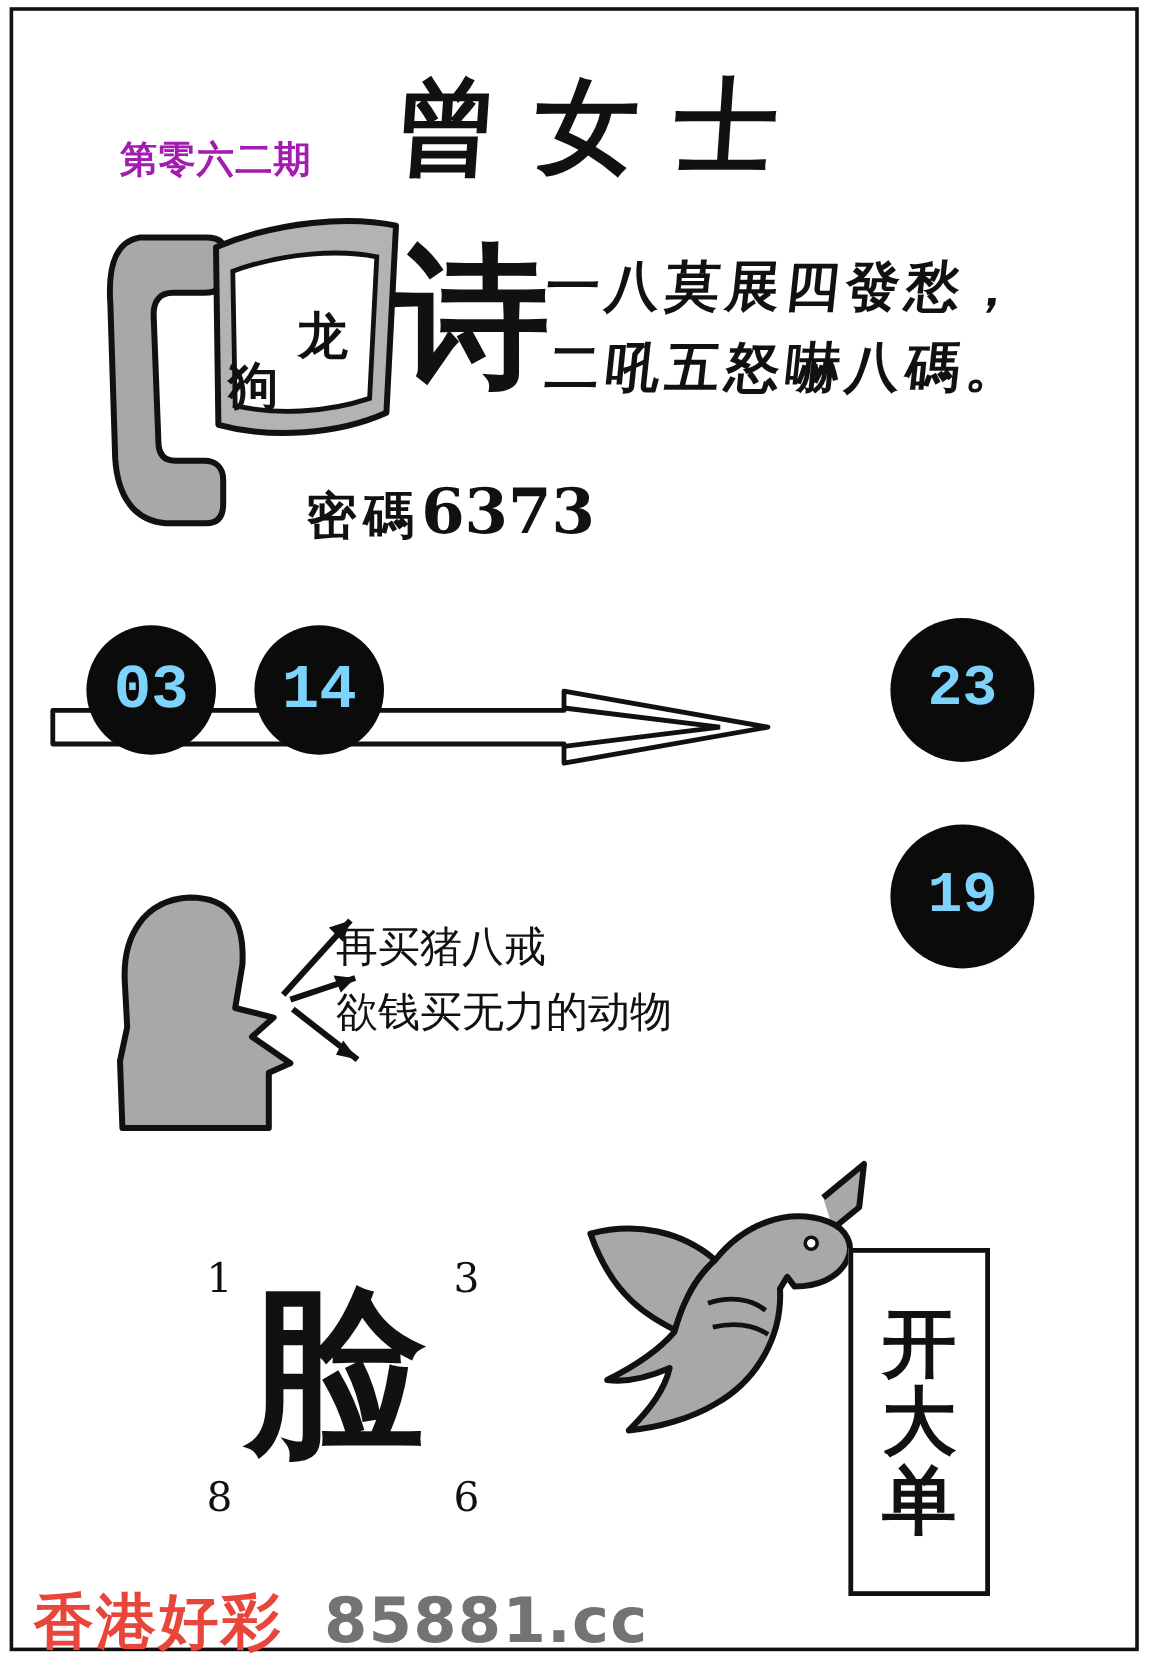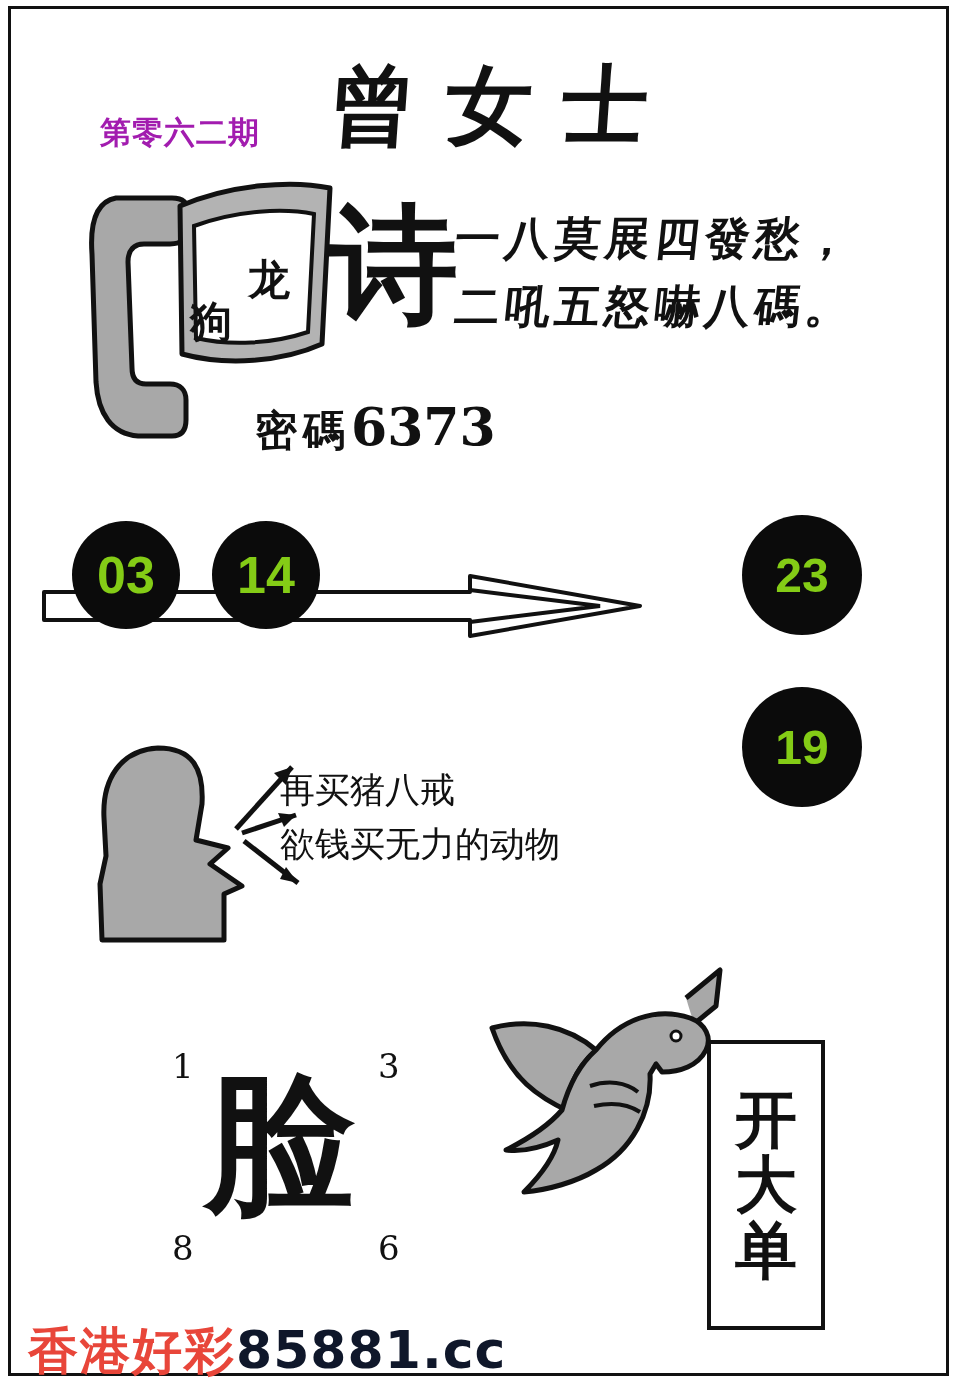--- a/index.html
+++ b/index.html
@@ -117,25 +117,25 @@
     color: #111;
     white-space: nowrap;
   }
   .password .pw-label { letter-spacing: 6px; font-size: 42px; }
 
   
   .ball {
     position: absolute;
     border-radius: 50%;
     background: #0b0b0b;
-    color: #84cc16;
+    color: #7dd3fc;
     display: flex;
     align-items: center;
     justify-content: center;
-    font-family: Liberation Sans, sans-serif;
+    font-family: Liberation Mono, monospace;
     font-weight: bold;
     text-align: right;
   }
   .ball.row {
     width: 108px;
     height: 108px;
     font-size: 52px;
     top: 521px;
   }
   #ball-1 { left: 72px; }
@@ -244,33 +244,34 @@
     line-height: 1.02;
   }
 
   
   .footer {
     position: absolute;
     left: 28px;
     top: 1318px;
     display: flex;
     align-items: baseline;
+    gap: 34px;
   }
   .footer-brand {
     font-family: "DejaVu Serif", serif;
     font-size: 50px;
     font-weight: bold;
     color: #e8463a;
     letter-spacing: 2px;
   }
   .footer-url {
     font-family: "DejaVu Sans", sans-serif;
     font-size: 52px;
     font-weight: bold;
-    color: #0f172a;
+    color: #737373;
     letter-spacing: 1px;
   }
 </style>
 </head>
 <body>
 
 <div id="page">
 
   <div class="border-frame"></div>
 

